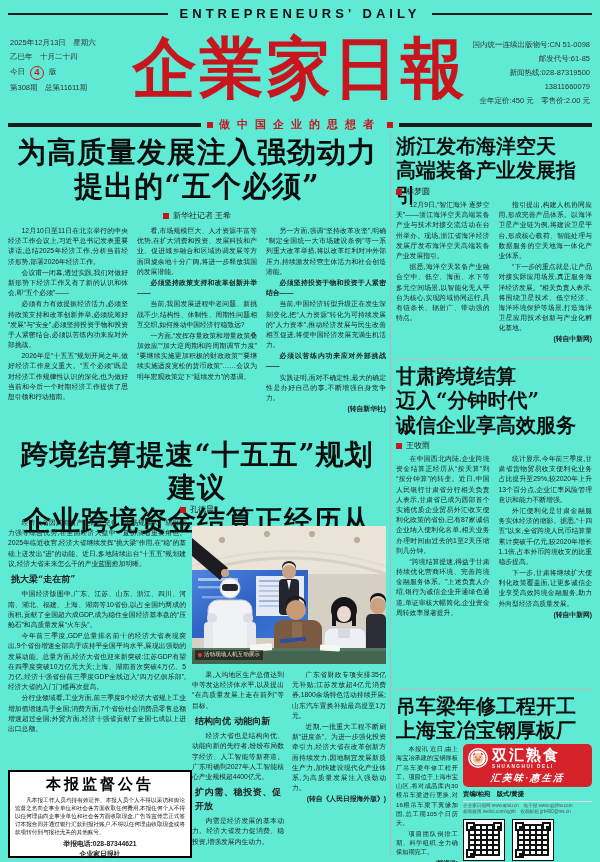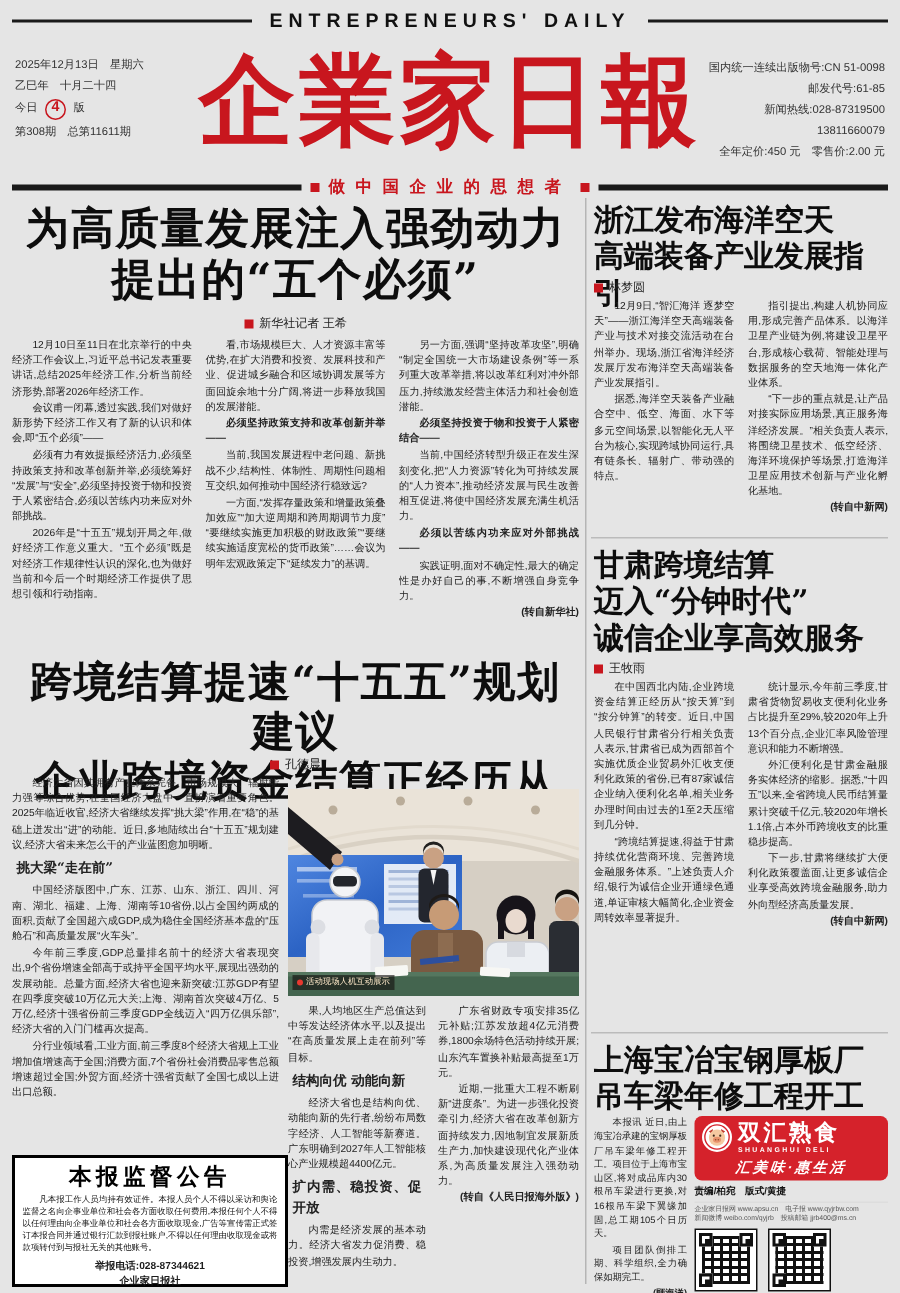--- a/index.html
+++ b/index.html
@@ -1,19 +1,19 @@
 <!DOCTYPE html>
 <html lang="zh"><head>
 <meta charset="utf-8">
 <style>
   * { margin:0; padding:0; box-sizing:border-box; }
   html,body { background:#888; }
   #page {
     position:relative; width:600px; height:862px; margin:0 auto;
-    background:#e5e5e5; overflow:hidden;
+    background:#5eead4; overflow:hidden;
     font-family:"Liberation Sans","DejaVu Sans",sans-serif; color:#1c1c1c;
   }
   .serif { font-family:"DejaVu Serif","Liberation Serif",serif; }
 
   
   .topline { position:absolute; top:6px; left:8px; right:8px; display:flex; align-items:center; gap:12px; }
   .tl-rule { flex:1; height:2px; background:#1a1a1a; }
   .tl-text { font-size:13px; font-weight:bold; letter-spacing:4px; color:#111; white-space:nowrap; }
 
   .left-info { position:absolute; top:36px; left:10px; width:150px; font-size:7.5px; color:#333; line-height:1.9; }
@@ -342,22 +342,22 @@
           <p class="k-p">统计显示,今年前三季度,甘肃省货物贸易收支便利化业务占比提升至29%,较2020年上升13个百分点,企业汇率风险管理意识和能力不断增强。</p>
           <p class="k-p">外汇便利化是甘肃金融服务实体经济的缩影。据悉,“十四五”以来,全省跨境人民币结算量累计突破千亿元,较2020年增长1.1倍,占本外币跨境收支的比重稳步提高。</p>
           <p class="k-p">下一步,甘肃将继续扩大便利化政策覆盖面,让更多诚信企业享受高效跨境金融服务,助力外向型经济高质量发展。</p>
           <p class="k-end">(转自中新网)</p>
         </div>
     </div>
 
     <div class="rr-rule" style="top:556px"></div>
 
     <div class="headline aC-head">
+      <div>吊车梁年修工程开工</div>
       <div>上海宝冶宝钢厚板厂</div>
-      <div>吊车梁年修工程开工</div>
     </div>
     <div class="aC-row">
       <div class="aC-txt body-txt">
           <p class="k-lead">本报讯 近日,由上海宝冶承建的宝钢厚板厂吊车梁年修工程开工。项目位于上海市宝山区,将对成品库内30根吊车梁进行更换,对16根吊车梁下翼缘加固,总工期105个日历天。</p>
           <p class="k-p">项目团队倒排工期、科学组织,全力确保如期完工。</p>
           <p class="k-end">(顾海洋)</p>
         </div>
 
       <div class="ad">
         <div class="ad-red">

